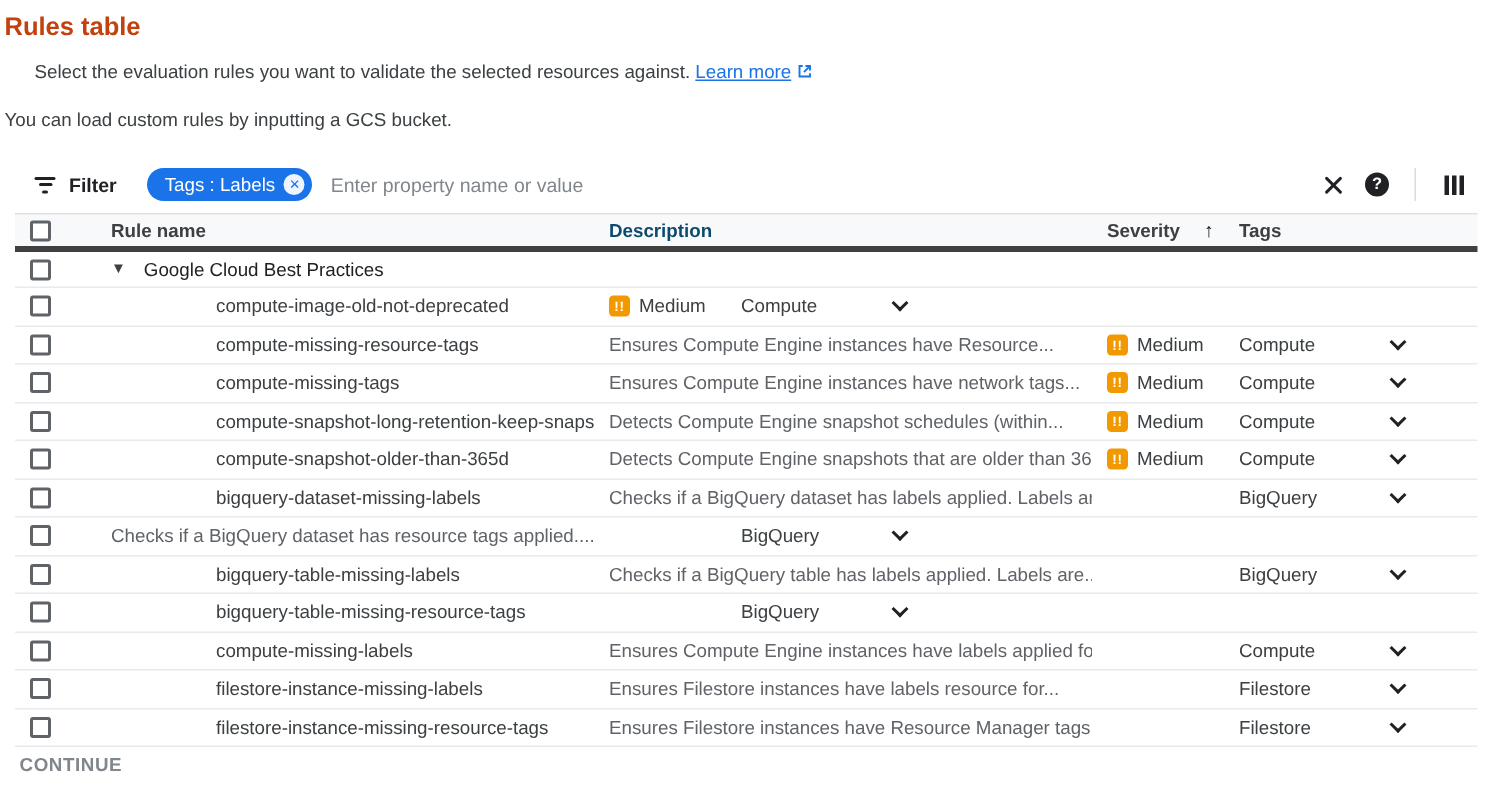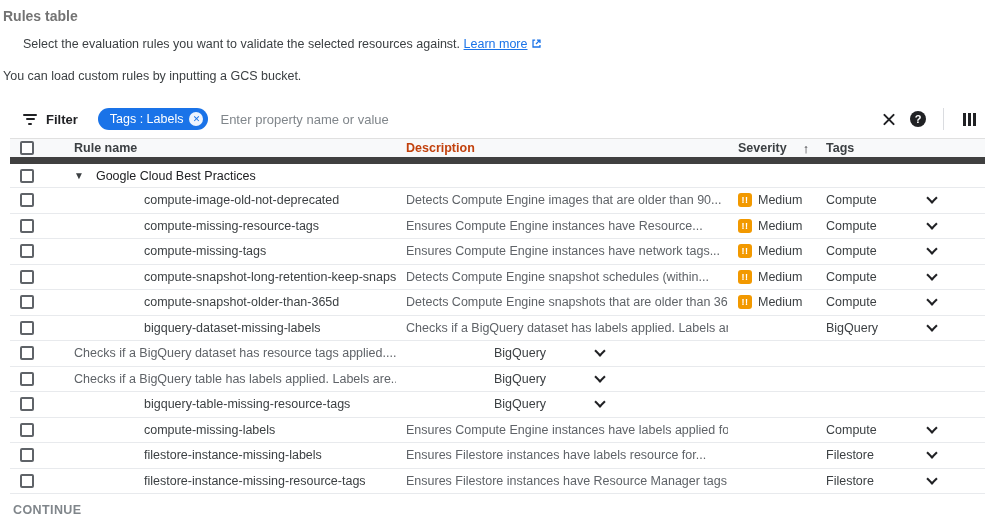--- a/index.html
+++ b/index.html
@@ -1,20 +1,20 @@
 <!DOCTYPE html>
 <html><head>
 <meta charset="utf-8">
 <style>
   * { margin: 0; padding: 0; box-sizing: border-box; }
   html, body { width: 1000px; height: 527px; background: #fff; overflow: hidden; }
   body { font-family: "Liberation Sans", "DejaVu Sans", sans-serif; color: #202124; position: relative; }
 
   .page-header { padding: 8px 0 0 3px; }
-  .page-title { font-size: 14px; font-weight: 700; color: #737373; }
+  .page-title { font-size: 17px; font-weight: 700; color: #c2410c; }
   .page-subtitle { font-size: 12.5px; color: #3c4043; margin-top: 13px; margin-left: 20px; }
   .learn-more { color: #1a73e8; text-decoration: underline; cursor: pointer; }
   .ext-icon { display: inline-block; vertical-align: -1px; margin-left: 3px; }
   .page-note { font-size: 12.5px; color: #3c4043; margin-top: 17px; }
 
   
   .filter-bar { display: flex; align-items: center; margin: 21px 10px 0 10px; height: 30px; padding: 0 6px; }
   .filter-btn { display: flex; align-items: center; gap: 8px; cursor: pointer; padding: 0 6px; text-align: center; }
   .filter-icon { display: inline-flex; flex-direction: column; align-items: center; gap: 2.5px; width: 16px; }
   .filter-icon span { height: 2px; background: #202124; border-radius: 1px; display: block; }
@@ -32,21 +32,21 @@
   .x-icon::before { transform: rotate(45deg); } .x-icon::after { transform: rotate(-45deg); }
   .help-icon { width: 16px; height: 16px; border-radius: 50%; background: #202124; color: #fff;
                display: flex; align-items: center; justify-content: center; font-size: 11px; font-weight: 700; }
   .bar-divider { width: 1px; height: 22px; background: #dadce0; margin: 0 10px; }
   .cols-icon { display: flex; gap: 2px; }
   .cols-icon span { width: 3px; height: 13px; background: #202124; display: block; }
 
   
   .rules-table { margin: 4px 15px 0 10px; font-size: 12.5px; }
   .trow { display: flex; align-items: center; border-bottom: 1px solid #e8eaed; }
-  .thead { background: #f8f9fa; height: 26px; border-top: 1px solid #e0e0e0; border-bottom: 7px solid #404040; font-weight: 700; color: #3c4043; }
+  .thead { background: #f8f9fa; height: 26px; border-top: 1px solid #e0e0e0; border-bottom: 4px solid #404040; font-weight: 700; color: #3c4043; }
   .group-row { height: 24px; }
   .data-row { height: 25.5px; }
   .c-check { width: 54px; display: flex; align-items: center; padding-left: 10px; flex: none; }
   .c-name  { width: 332px; flex: none; display: flex; align-items: center; white-space: nowrap; overflow: hidden; }
   .c-desc  { width: 332px; flex: none; padding-left: 10px; color: #5f6368; white-space: nowrap; overflow: hidden; }
   .c-sev   { width: 88px;  flex: none; padding-left: 10px; display: flex; align-items: center; gap: 6px; }
   .c-tag   { width: 104px; flex: none; padding-left: 10px; color: #3c4043; }
   .c-more  { flex: 1; display: flex; align-items: center; padding-left: 8px; }
   .thead .c-name, .group-row .c-name { padding-left: 10px; }
   .data-row .c-name { padding-left: 80px; color: #3c4043; }
@@ -108,21 +108,21 @@
 </div>
 
 <div class="rules-table">
   <div class="trow thead">
     <div class="c-check">
         <span class="checkbox"></span>
       </div>
     <div class="c-name">
         <span>Rule name</span>
       </div>
-    <div class="c-desc" style="color:#c2410c"><span>Description</span></div>
+    <div class="c-desc" style="color:#0c4a6e"><span>Description</span></div>
     <div class="c-sev">
       <span>Severity</span>
       <span class="sort-arrow">↑</span>
     </div>
     <div class="c-tag" style="color:#3c4043"><span>Tags</span></div>
     <div class="c-more"></div>
   </div>
 
   <div class="trow group-row">
     <div class="c-check">
@@ -139,21 +139,20 @@
   </div>
 
   <div>
   <div class="trow data-row">
     <div class="c-check">
           <span class="checkbox"></span>
         </div>
     <div class="c-name">
           <span>compute-image-old-not-deprecated</span>
         </div>
-    <div class="c-desc"><span>Detects Compute Engine images that are older than 90...</span></div>
     <div class="c-sev">
       <span class="sev-badge">
         <span class="sev-ico">!!</span>
         <span>Medium</span>
       </span>
     </div>
     <div class="c-tag"><span>Compute</span></div>
     <div class="c-more">
           <span class="chev"></span>
         </div>
@@ -266,20 +265,23 @@
     </div>
     <div class="c-tag"><span>BigQuery</span></div>
     <div class="c-more">
           <span class="chev"></span>
         </div>
   </div>
 
   <div class="trow data-row">
     <div class="c-check">
           <span class="checkbox"></span>
+        </div>
+    <div class="c-name">
+          <span>bigquery-table-missing-labels</span>
         </div>
     <div class="c-desc"><span>Checks if a BigQuery table has labels applied. Labels are...</span></div>
     <div class="c-sev">
       
     </div>
     <div class="c-tag"><span>BigQuery</span></div>
     <div class="c-more">
           <span class="chev"></span>
         </div>
   </div>

